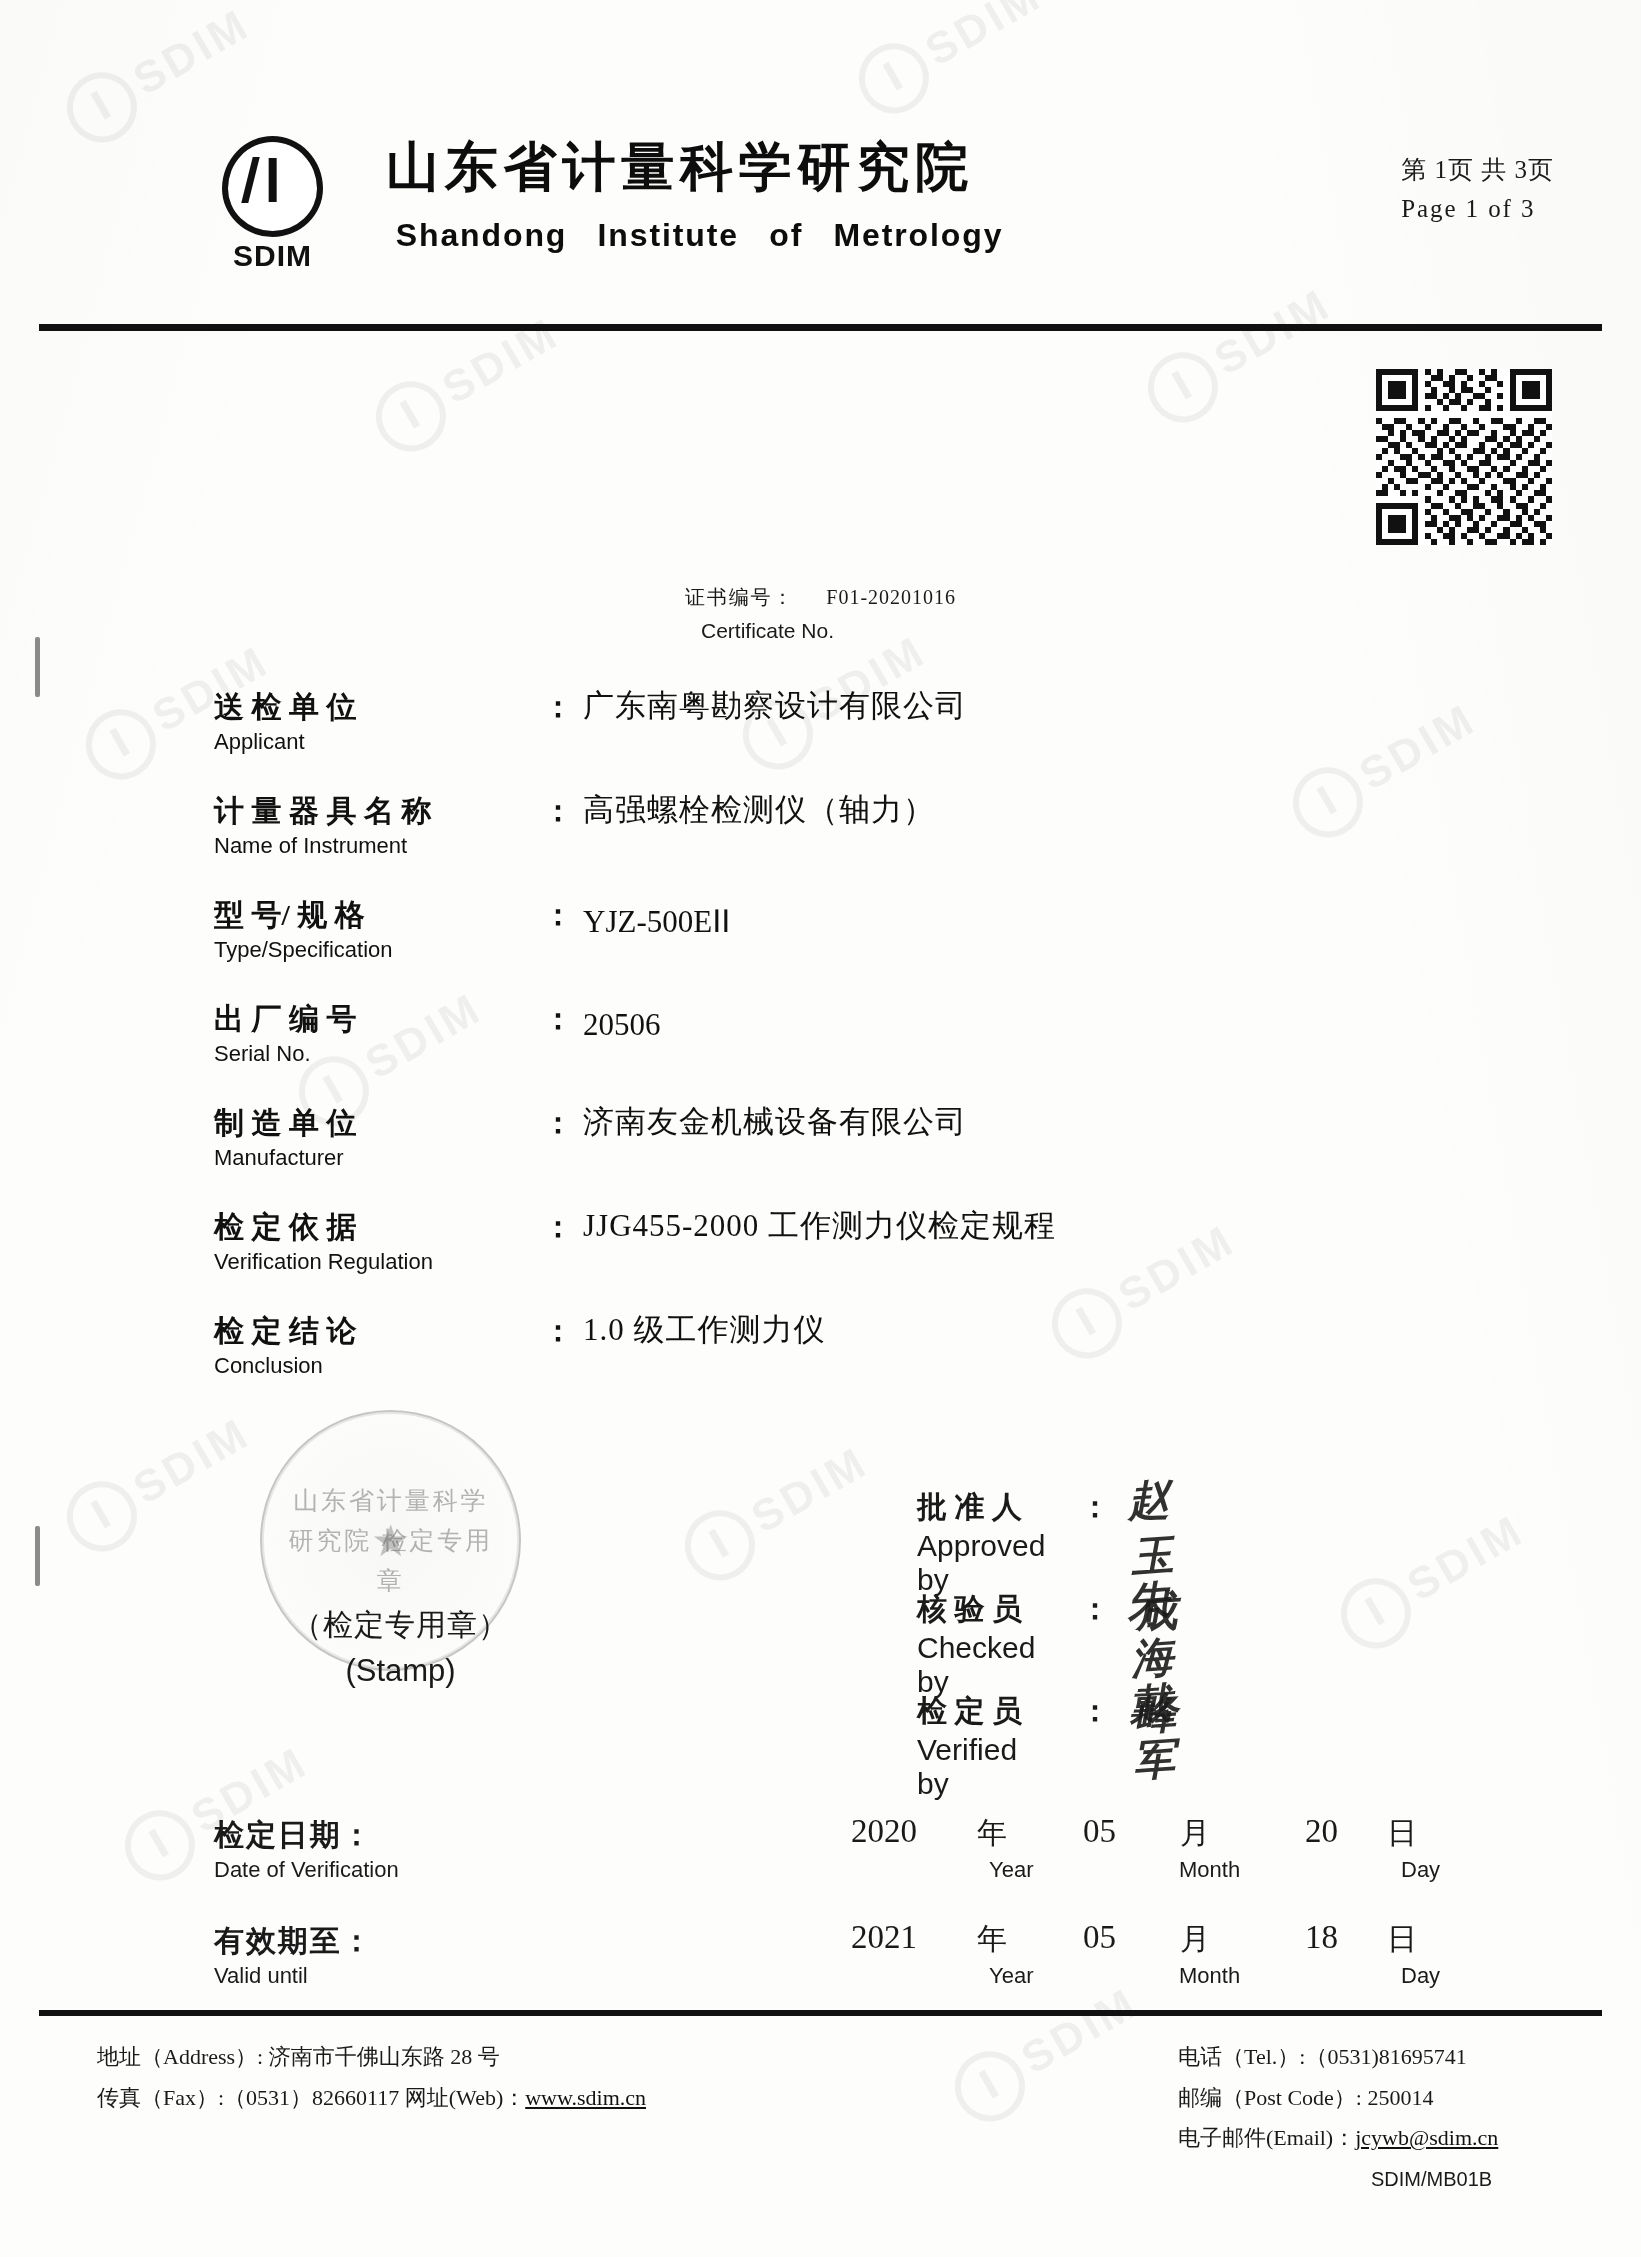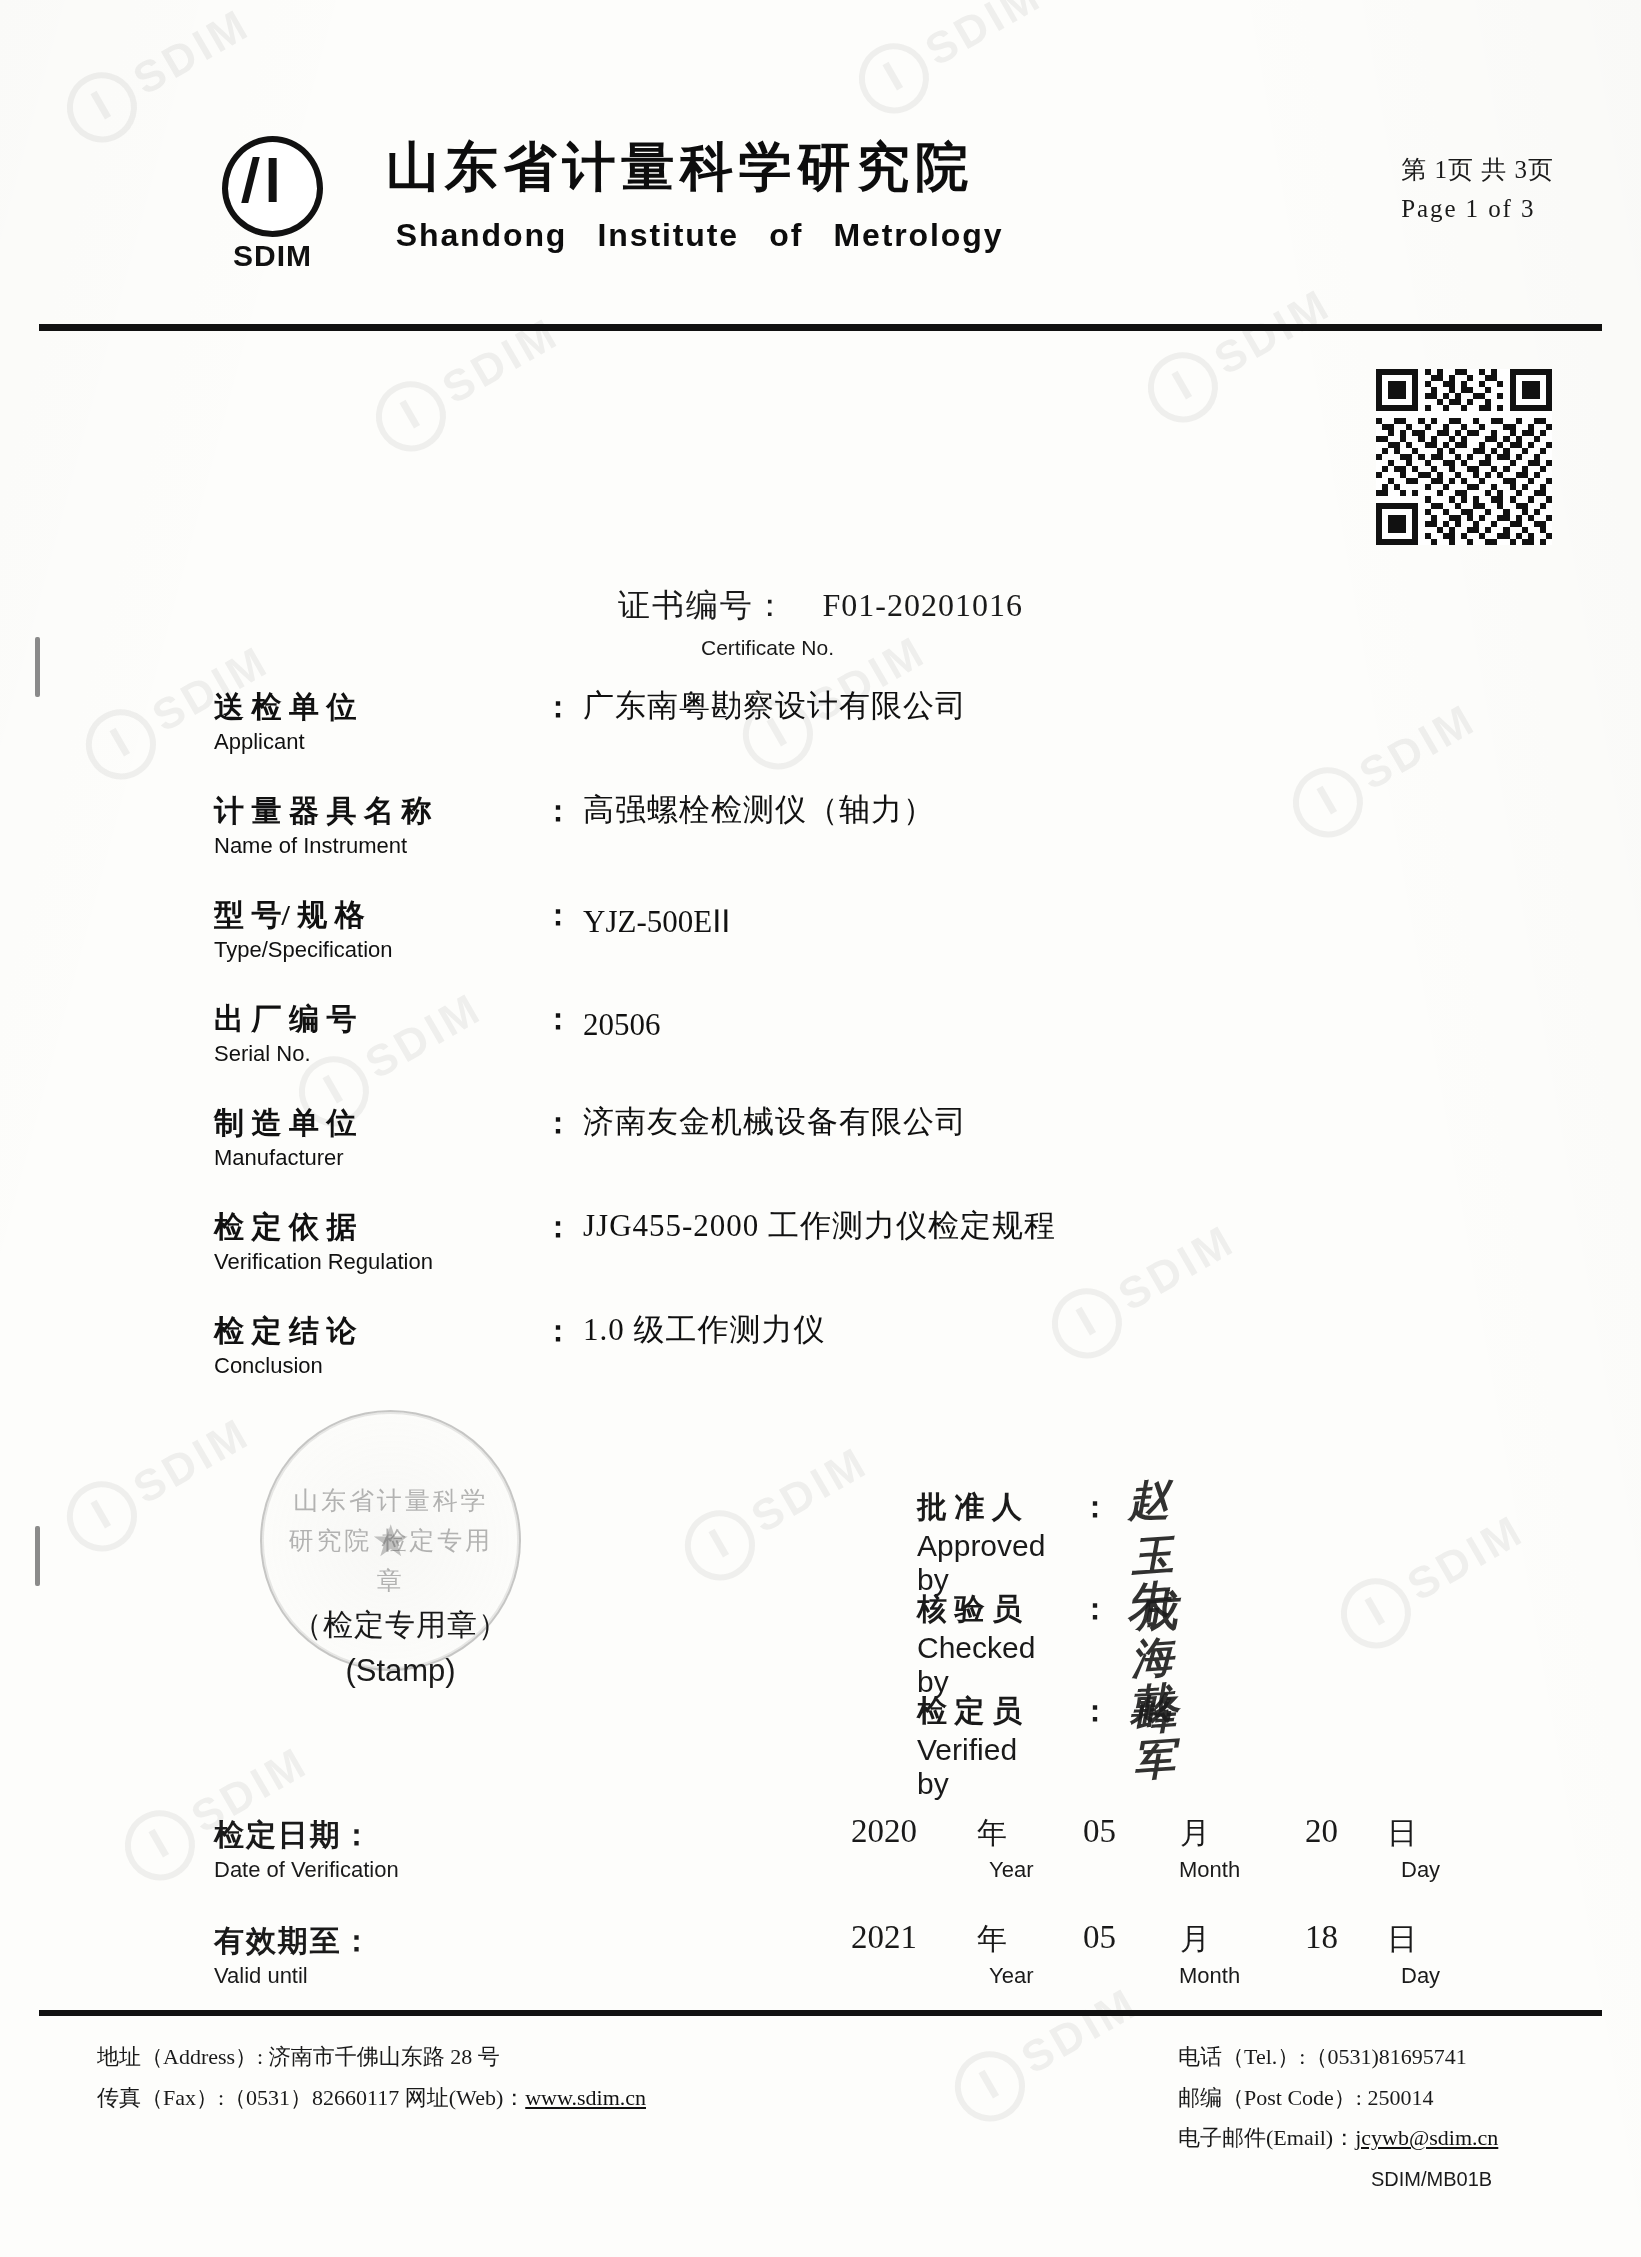--- a/index.html
+++ b/index.html
@@ -177,21 +177,21 @@
   }
   .cert-title .en span { margin: 0 13.5px; }
 
   .cert-no {
     position: absolute;
     left: 0; right: 0;
     top: 584px;
     text-align: center;
   }
   .cert-no .line1 {
-    font-size: 32px;
+    font-size: 20px;
     letter-spacing: 1.9px;
   }
   .cert-no .line1 .val {
     font-family: "Liberation Serif", serif;
     margin-left: 25px;
     letter-spacing: 1px;
   }
   .cert-no .line2 {
     font-family: "Liberation Sans", sans-serif;
     font-size: 21px;

